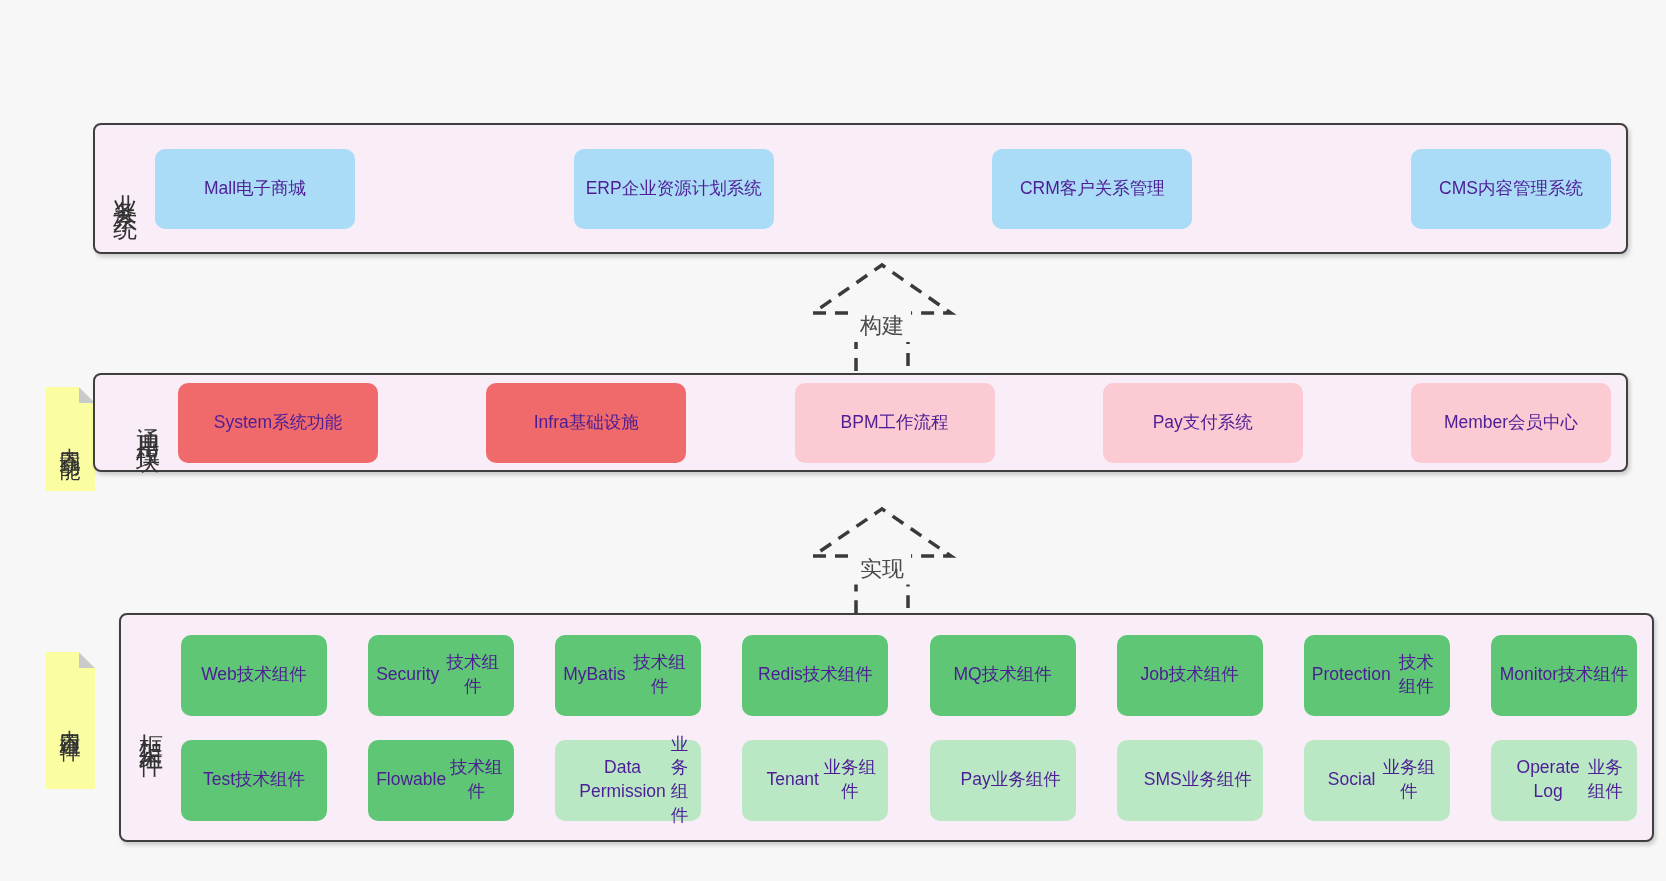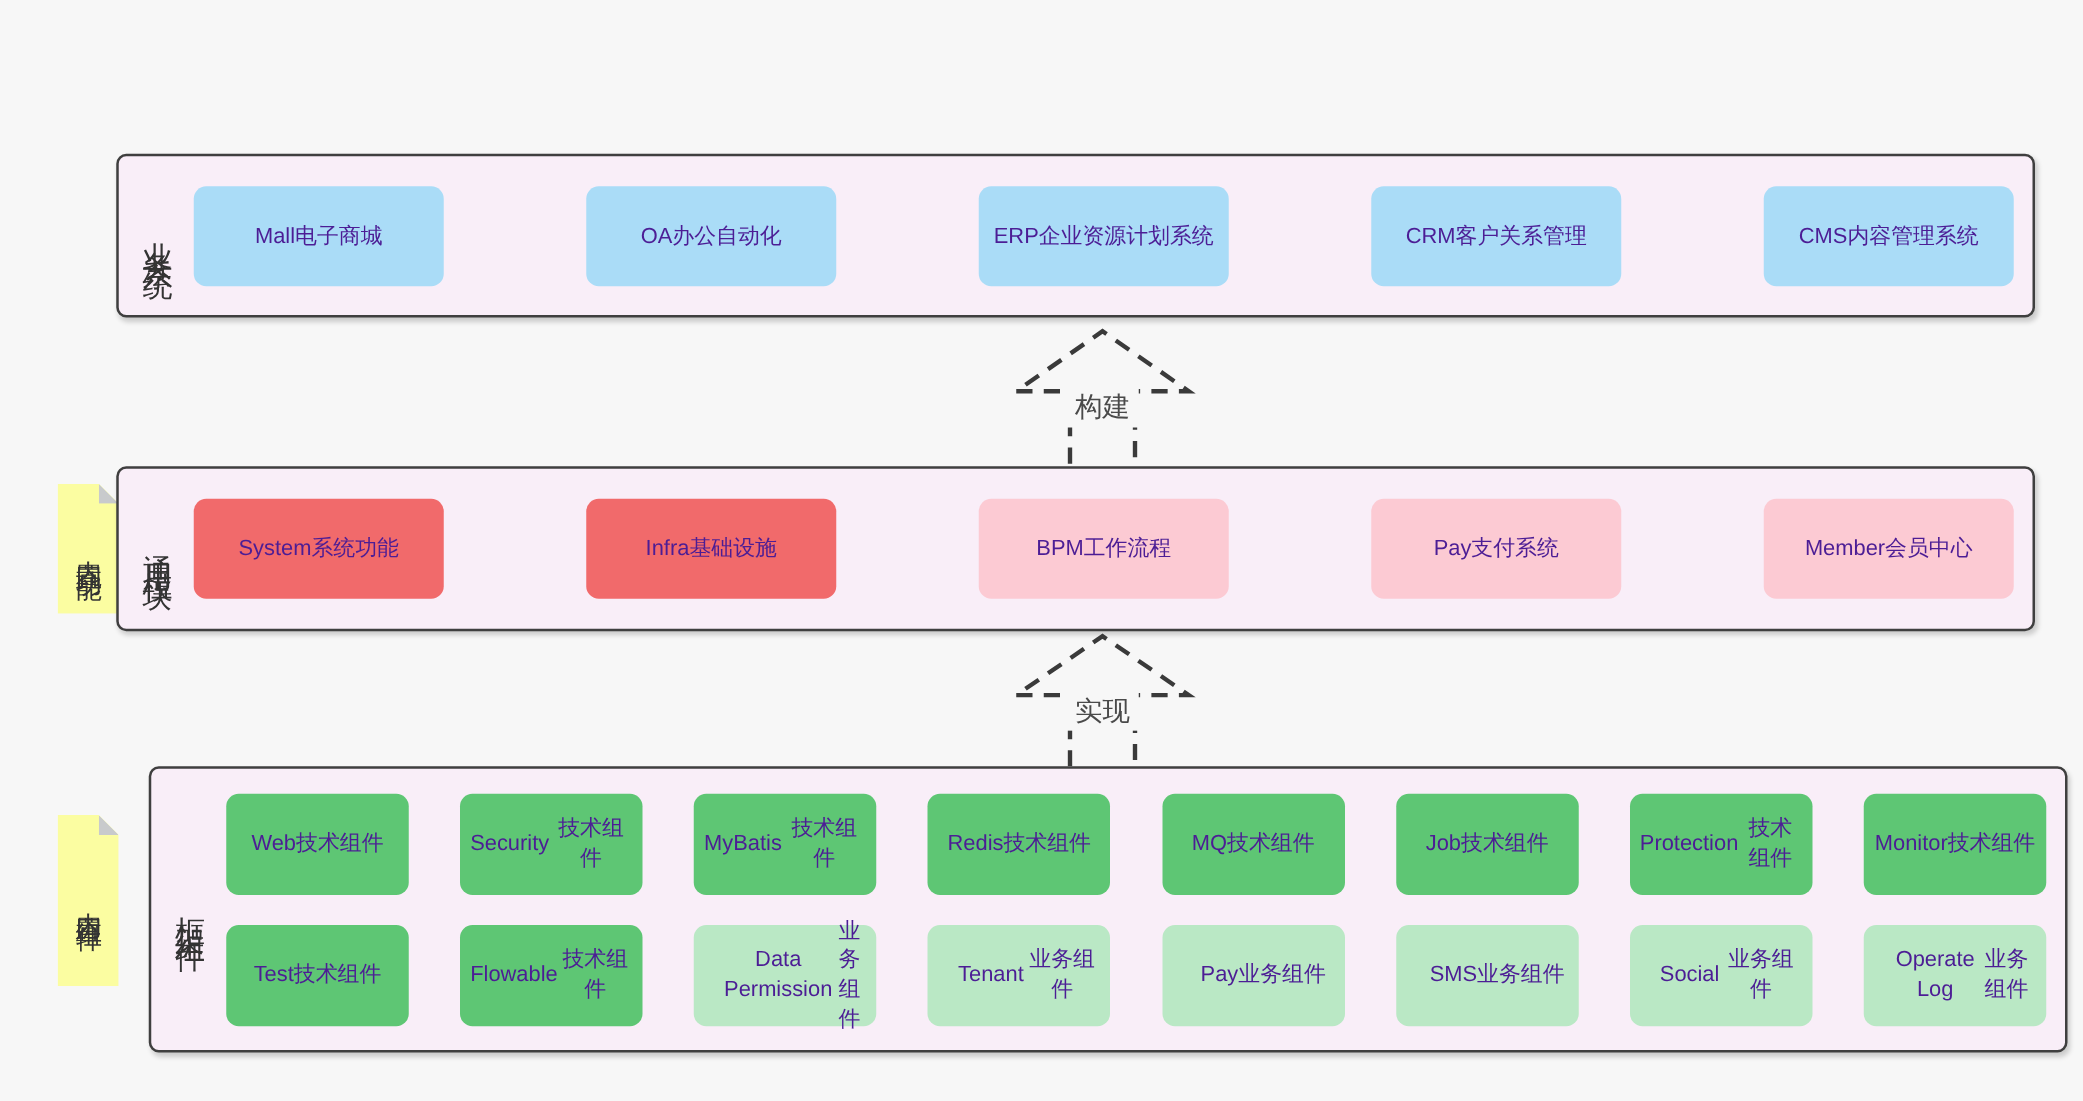--- a/index.html
+++ b/index.html
@@ -8,21 +8,21 @@
     font-family:"Liberation Sans","DejaVu Sans",sans-serif;color:#3a3a3a;overflow:hidden;
   }
   
   .layer{
     position:absolute;left:93px;width:1535px;box-sizing:border-box;
     background:#f9eef8;border:2px solid #3f3f3f;border-radius:8px;
     box-shadow:2px 3px 4px rgba(0,0,0,.18);
     display:flex;align-items:center;
   }
   .layer-business{top:123px;height:131px;}
-  .layer-modules{top:373px;height:132px;}
+  .layer-modules{top:373px;height:99px;padding-left:23px;}
   .layer-framework{top:613px;height:229px;margin-left:26px;}
   .vlabel{
     writing-mode:vertical-rl;text-orientation:upright;
     font-size:24px;letter-spacing:7px;color:#333;
     margin:0 8px 0 12px;width:36px;text-align:center;
     display:flex;align-items:center;justify-content:center;flex:0 0 auto;
     line-height:1;
   }
   .rowarea{flex:1;display:flex;flex-direction:column;justify-content:center;gap:24px;margin:0 15px 0 4px;}
   .noderow{display:flex;justify-content:space-between;align-items:center;}
@@ -83,24 +83,20 @@
 
   <section class="layer layer-business">
     <div class="vlabel">业务系统</div>
     <div class="rowarea">
       <div class="noderow">
         <div class="node node-wide blue">
           <span class="en">Mall</span>
           <span class="zh">电子商城</span>
         </div>
         <div class="node node-wide blue">
-          <span class="en">OA</span>
-          <span class="zh">办公自动化</span>
-        </div>
-        <div class="node node-wide blue">
           <span class="en">ERP</span>
           <span class="zh">企业资源计划系统</span>
         </div>
         <div class="node node-wide blue">
           <span class="en">CRM</span>
           <span class="zh">客户关系管理</span>
         </div>
         <div class="node node-wide blue">
           <span class="en">CMS</span>
           <span class="zh">内容管理系统</span>

